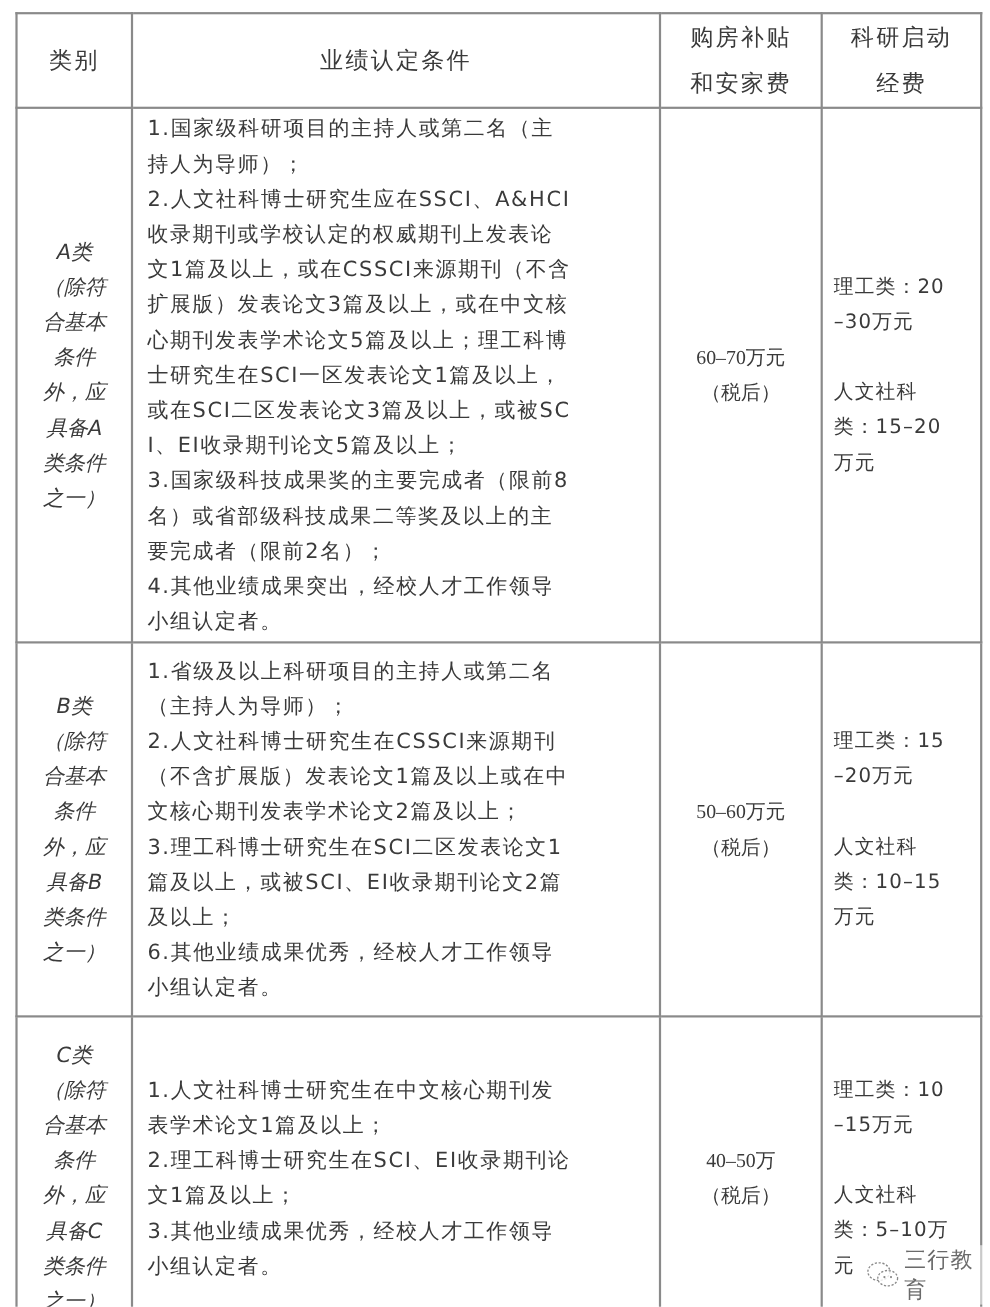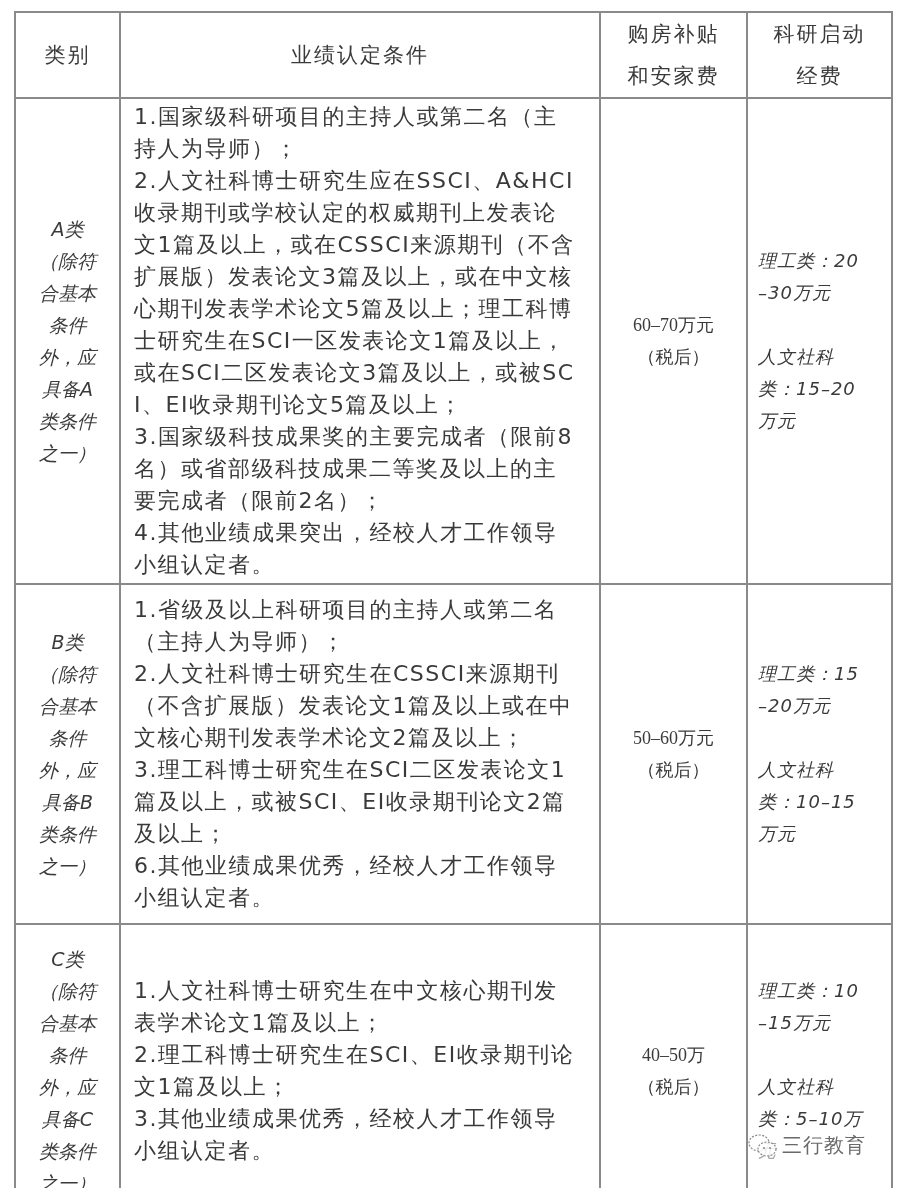--- a/index.html
+++ b/index.html
@@ -46,43 +46,43 @@
       color: #3a3a3a;
     }
     .cat-cell {
       text-align: center;
       font-size: 19px;
       line-height: 32px;
     }
     .cat-line { display: block; font-style: italic; }
     .cond-cell {
       padding: 0 8px 0 13px !important;
-      font-size: 22px;
+      font-size: 19px;
       line-height: 32px;
       letter-spacing: 1.5px;
     }
     .cond-line { display: block; white-space: nowrap; }
     .cond-cell.row-c-cond { vertical-align: middle; }
     .sub-cell {
       text-align: center;
       font-size: 18px;
       line-height: 32px;
     }
     .sub-line { display: block; font-family: Liberation Serif, serif; }
     .fund-cell {
       padding-left: 10px !important;
       font-size: 18px;
       line-height: 32px;
       letter-spacing: 1px;
     }
-    .fund-line { display: block; white-space: nowrap; font-style: italic; }
+    .fund-line { display: block; white-space: nowrap; }
     .fund-gap { display: block; height: 32px; }
     .watermark {
       position: absolute;
-      left: 748px;
+      left: 788px;
       top: 1132px;
       display: flex;
       align-items: center;
       gap: 4px;
       color: #6a6a6a;
       font-size: 20px;
       letter-spacing: 1px;
       background: rgba(255,255,255,0.55);
     }
     .wm-icon { width: 30px; height: 26px; display: inline-block; }

